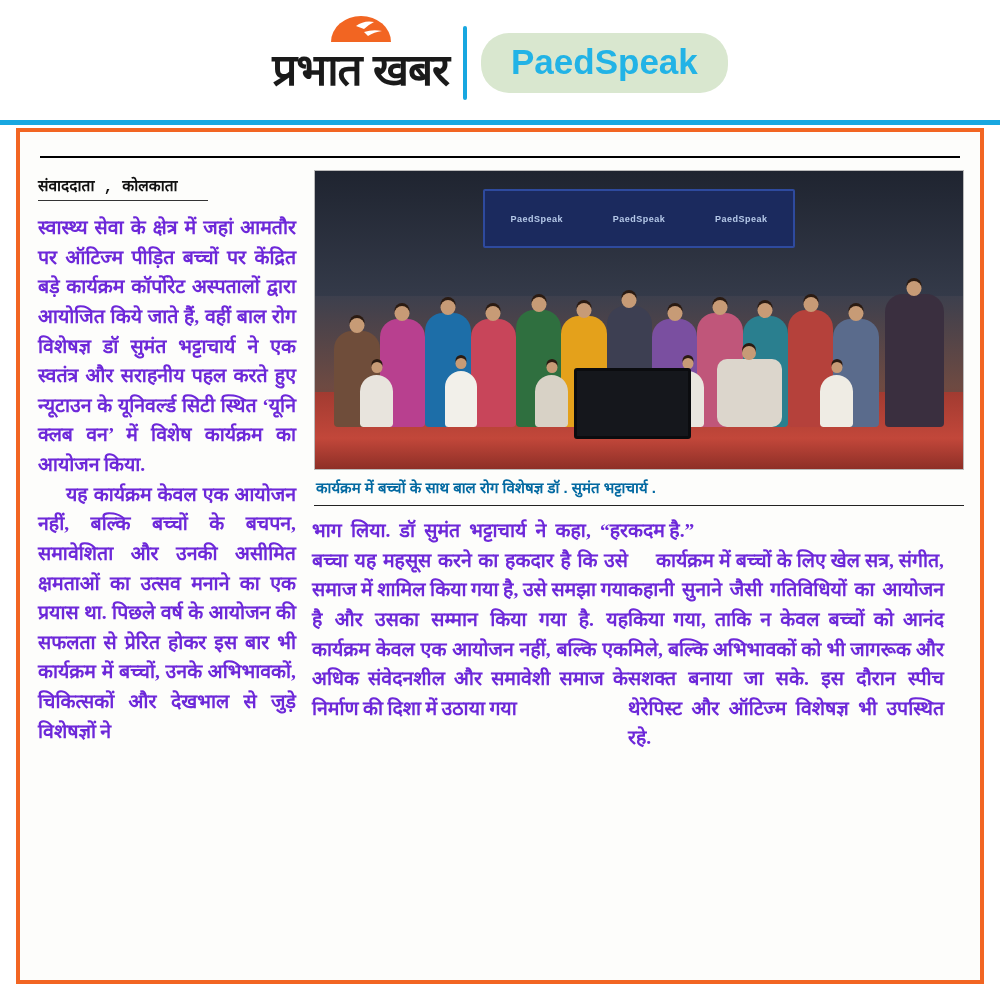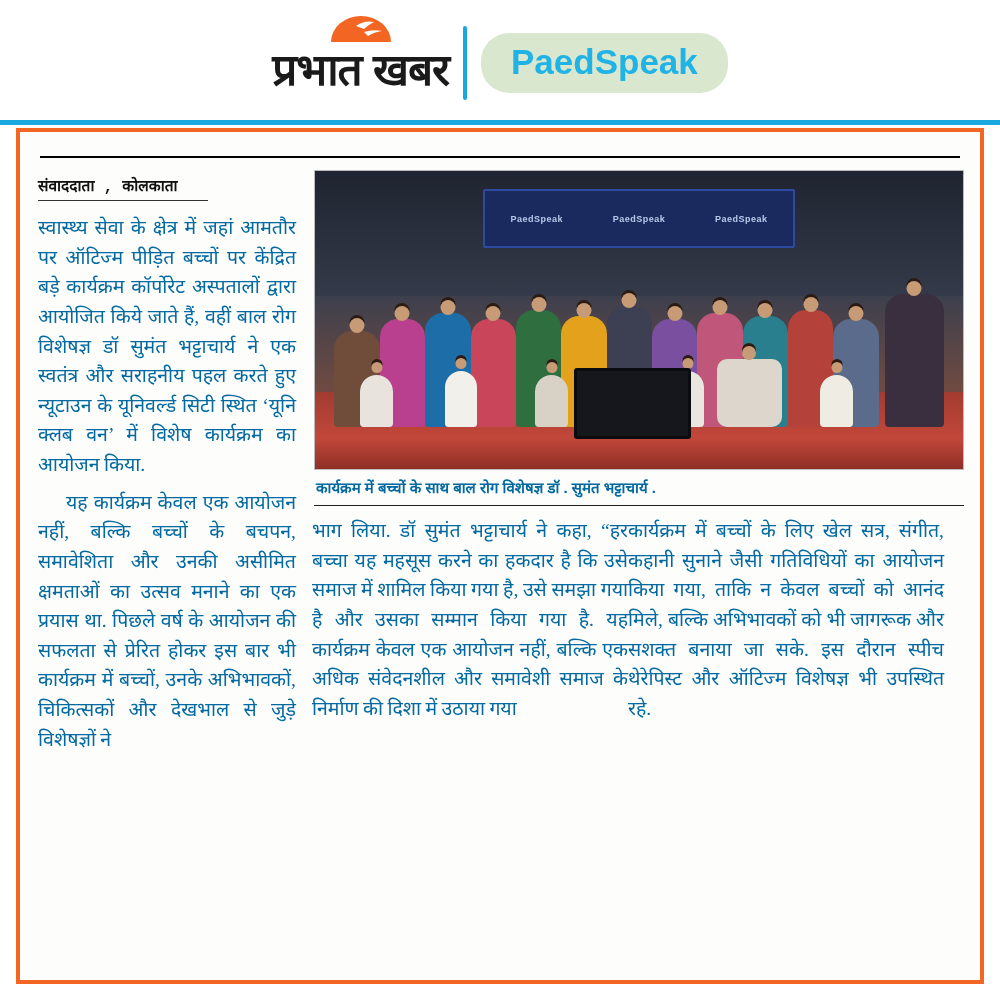--- a/index.html
+++ b/index.html
@@ -121,27 +121,28 @@
     height: 1px;
     background: #333;
     width: 170px;
     margin-bottom: 12px;
   }
 
   p.body-text {
     font-family: "Liberation Serif", serif;
     font-size: 19.5px;
     line-height: 1.52;
-    color: #0369a1;
+    color: #6d28d9;
     margin: 0 0 0 0;
     text-align: justify;
     text-justify: inter-word;
     word-spacing: -0.5px;
-  }
-  p.body-text + p.body-text { text-indent: 28px; margin-top: 8px; }
+    font-weight: bold;
+  }
+  p.body-text + p.body-text { text-indent: 28px; }
 
   
   .photo-wrap {
     width: 650px;
     margin-left: 2px;
   }
   .photo {
     width: 650px;
     height: 300px;
     position: relative;
@@ -333,20 +334,21 @@
           </div>
           <div class="caption">कार्यक्रम में बच्चों के साथ बाल रोग विशेषज्ञ डॉ . सुमंत भट्टाचार्य .</div>
           <div class="cap-rule"></div>
         </div>
 
         <div class="lower-cols">
           <div class="lower-col">
             <p class="body-text tight">भाग लिया. डॉ सुमंत भट्टाचार्य ने कहा, “हर बच्चा यह महसूस करने का हकदार है कि उसे समाज में शामिल किया गया है, उसे समझा गया है और उसका सम्मान किया गया है. यह कार्यक्रम केवल एक आयोजन नहीं, बल्कि एक अधिक संवेदनशील और समावेशी समाज के निर्माण की दिशा में उठाया गया</p>
           </div>
           <div class="lower-col">
+            <p class="body-text tight">कदम है.”</p>
             <p class="body-text">कार्यक्रम में बच्चों के लिए खेल सत्र, संगीत, कहानी सुनाने जैसी गतिविधियों का आयोजन किया गया, ताकि न केवल बच्चों को आनंद मिले, बल्कि अभिभावकों को भी जागरूक और सशक्त बनाया जा सके. इस दौरान स्पीच थेरेपिस्ट और ऑटिज्म विशेषज्ञ भी उपस्थित रहे.</p>
           </div>
         </div>
 
       </div>
     </div>
   </div>
 </div>
 
 </body></html>

